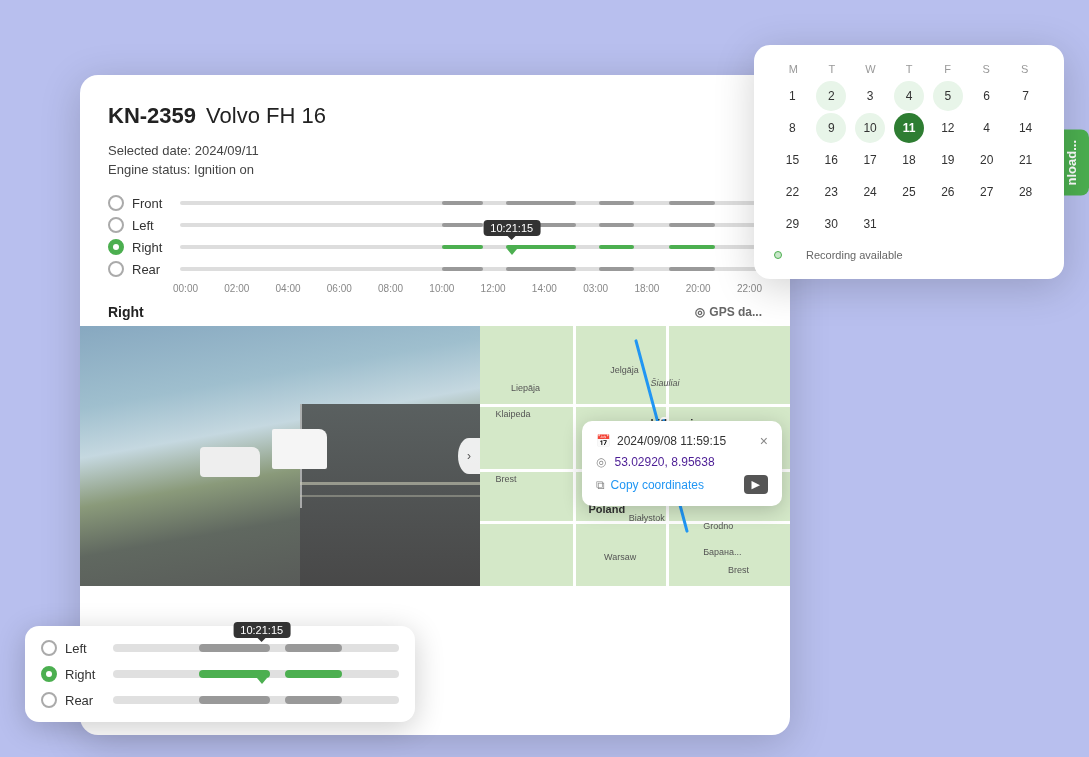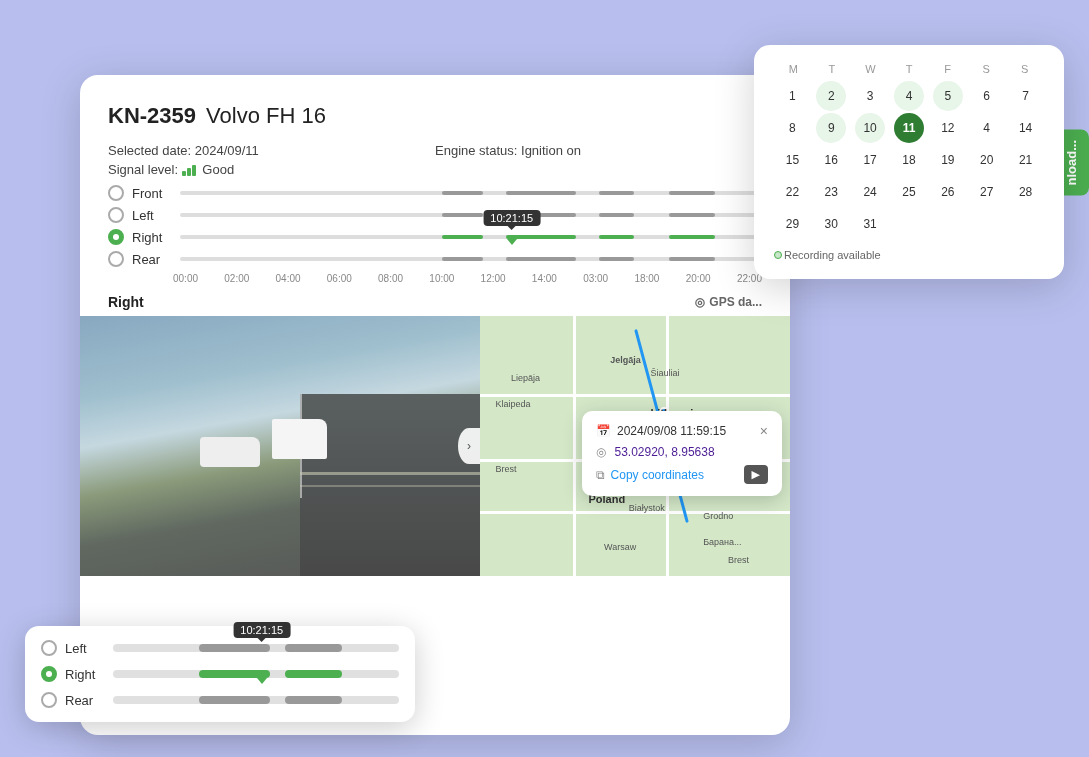--- a/index.html
+++ b/index.html
@@ -38,23 +38,23 @@
       color: #222;
     }
     .vehicle-model {
       font-size: 22px;
       font-weight: 400;
       color: #222;
     }
 
     .vehicle-meta {
       display: grid;
-      grid-template-columns: 1fr 1fr;
+      grid-template-columns: 1fr;
       gap: 4px 0;
-      margin-bottom: 8px;
+      margin-bottom: 18px;
     }
     .meta-row {
       font-size: 13px;
       color: #444;
     }
     .meta-label { color: #444; font-weight: 500; }
     .meta-value { color: #444; }
     .signal-bars {
       display: inline-flex;
       align-items: flex-end;
@@ -367,21 +367,21 @@
     }
     .cal-cell.today {
       background: #2e7d32;
       color: #fff;
       font-weight: 700;
       border-radius: 50%;
     }
     .cal-legend {
       display: flex;
       align-items: center;
-      gap: 2px;
+      gap: 24px;
       font-size: 11px;
       color: #666;
       margin-top: 10px;
     }
     .legend-dot {
       width: 8px; height: 8px;
       background: #c8e6c9;
       border-radius: 50%;
       border: 1px solid #4caf50;
     }
@@ -484,29 +484,20 @@
   </div>
 
   <div class="vehicle-meta">
     <div class="meta-row">
       <span class="meta-label">Selected date:</span>
       <span class="meta-value">2024/09/11</span>
     </div>
     <div class="meta-row">
       <span class="meta-label">Engine status:</span>
       <span class="meta-value">Ignition on</span>
-    </div>
-    <div class="meta-row">
-      <span class="meta-label">Signal level:</span>
-      <span class="signal-bars">
-        <span style="height:5px"></span>
-        <span style="height:8px"></span>
-        <span style="height:11px"></span>
-      </span>
-      <span class="meta-value">Good</span>
     </div>
   </div>
 
   <div class="timeline-section">
 
     <div class="camera-row">
       <div class="radio-circle"></div>
       <span class="cam-label">Front</span>
       <div class="timeline-bar-container">
         <div class="timeline-bg"></div>
@@ -604,24 +595,24 @@
       <div class="map-road-h" style="top:55%;left:0;right:0;"></div>
       <div class="map-road-h" style="top:75%;left:0;right:0;"></div>
       <div class="map-road-v" style="left:30%;top:0;bottom:0;"></div>
       <div class="map-road-v" style="left:60%;top:0;bottom:0;"></div>
 
       <div class="map-route-line" style="top:10px;left:180px;width:3px;height:200px;background:#2196f3;transform:rotate(-15deg);position:absolute;border-radius:2px;"></div>
       <div class="map-dot" style="top:35%;left:58%;"></div>
 
       <div class="map-country-label" style="top:35%;left:55%;">Lithuania</div>
       <div class="map-country-label" style="top:68%;left:35%;">Poland</div>
-      <div class="map-city-label" style="top:15%;left:42%;font-weight:bold;">Jelgāja</div>
+      <div class="map-city-label" style="top:15%;left:42%;">Jelgāja</div>
       <div class="map-city-label" style="top:22%;left:10%;">Liepāja</div>
       <div class="map-city-label" style="top:32%;left:5%;">Klaipeda</div>
-      <div class="map-city-label" style="top:20%;left:55%;">Šiauliai</div>
+      <div class="map-city-label" style="top:20%;left:55%;font-style:italic;">Šiauliai</div>
       <div class="map-city-label" style="top:57%;left:5%;">Brest</div>
       <div class="map-city-label" style="top:72%;left:48%;">Białystok</div>
       <div class="map-city-label" style="top:87%;left:40%;">Warsaw</div>
       <div class="map-city-label" style="top:55%;left:72%;">Maladzy...</div>
       <div class="map-city-label" style="top:75%;left:72%;">Grodno</div>
       <div class="map-city-label" style="top:85%;left:72%;">Барана...</div>
       <div class="map-city-label" style="top:92%;left:80%;">Brest</div>
 
       <div class="gps-popup">
         <div class="gps-popup-row gps-popup-header">

